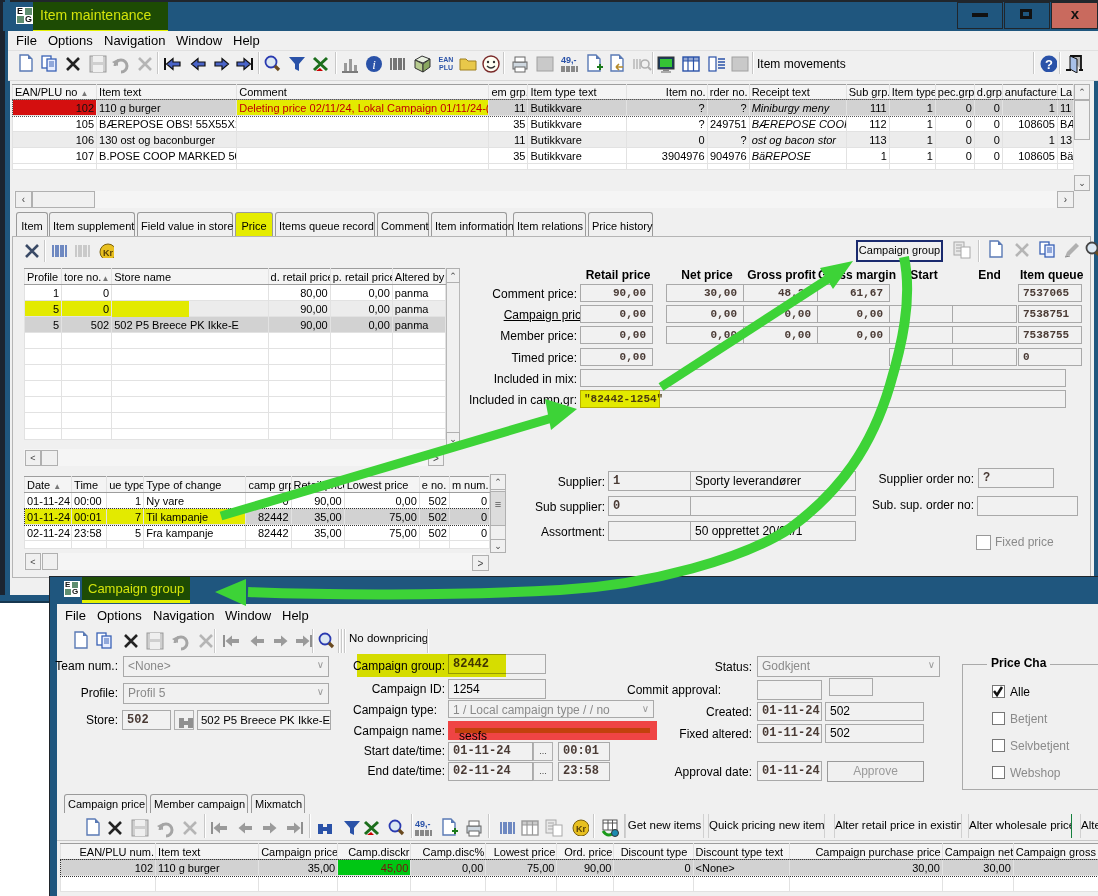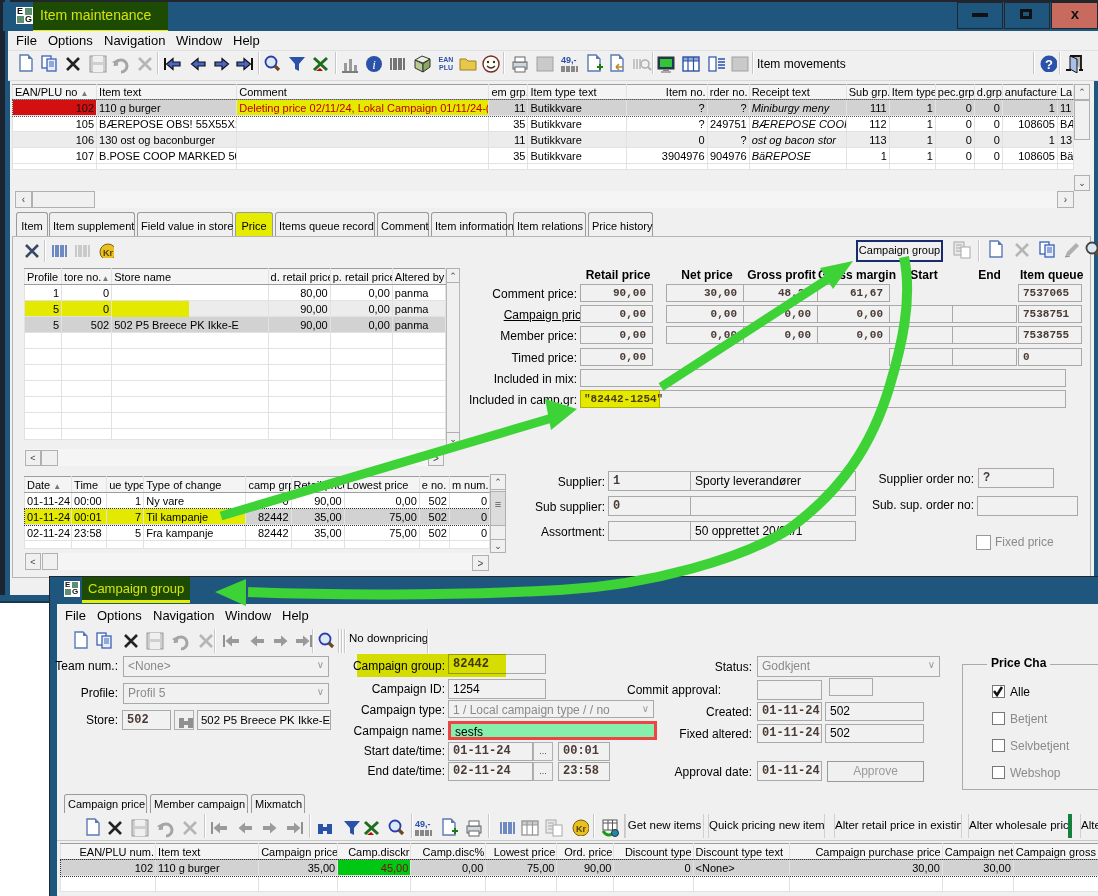--- a/index.html
+++ b/index.html
@@ -3,21 +3,21 @@
 <meta charset="utf-8">
 <style>
   html,body{margin:0;padding:0;}
   body{width:1098px;height:896px;overflow:hidden;position:relative;background:#ffffff;
        font-family:"Liberation Sans",sans-serif;font-size:12px;color:#000;}
   .abs{position:absolute;}
   .mono{font-family:"Liberation Mono",monospace;color:#4a3b35;font-weight:bold;}
   
   .titlebar{background:#1f567e;}
   .fld{background:#f1f1f1;border:1px solid #a9a9a9;box-sizing:border-box;white-space:nowrap;overflow:hidden;}
-  .fldw{background:#86efac;border:3px solid #ef4444;box-sizing:border-box;}
+  .fldw{background:#c2410c;border:7px solid #ef4444;box-sizing:border-box;}
   .lbl{position:absolute;text-align:right;white-space:nowrap;}
   table.grid{border-collapse:collapse;table-layout:fixed;background:#fff;}
   table.grid td,table.grid th{border:1px solid #e2e2e2;padding:0 2px 0 2px;overflow:hidden;white-space:nowrap;
      font-weight:normal;font-size:11px;height:16px;box-sizing:border-box;}
   table.grid th{background:#f4f4f4;text-align:left;border-bottom:1px solid #9d9d9d;border-top:1px solid #9d9d9d;padding:0 1px 0 2px;font-size:11px;}
   .num{text-align:right;}
   .sel{background:#d2d2d2;}
   .zeb{background:#ececec;}
   .sb{background:#f0f0f0;border:1px solid #b8b8b8;box-sizing:border-box;color:#555;
       text-align:center;line-height:13px;font-size:10px;}
@@ -724,21 +724,21 @@
       </div>
       <div class="abs fld mono" style="left:73px;top:134px;width:49px;height:20px;padding-left:4px;line-height:18px;font-size:12px;">502</div>
       <div class="abs sbtn" style="left:125px;top:134px;width:20px;height:20px;">
         <svg class="abs" style="left:1px;top:1px;" width="18" height="18" viewBox="0 0 18 18">
           <path d="M3 6 h5 v10 h-5 z M12 6 h5 v10 h-5 z M8 9 h4 v4 h-4 z" fill="#909090"></path>
         </svg>
       </div>
       <div class="abs fld" style="left:148px;top:134px;width:134px;height:20px;line-height:18px;padding-left:3px;font-size:11.4px;">502 P5 Breece PK Ikke-E</div>
       <div class="lbl" style="left:296px;top:83px;width:100px;">Campaign group:</div>
       <div class="lbl" style="left:296px;top:106px;width:100px;">Campaign ID:</div>
-      <div class="lbl" style="left:296px;top:127px;width:100px;">Campaign type:</div>
+      <div class="lbl" style="left:296px;top:127px;width:100px;text-align:center;">Campaign type:</div>
       <div class="lbl" style="left:276px;top:148px;width:120px;">Campaign name:</div>
       <div class="lbl" style="left:286px;top:168px;width:110px;">Start date/time:</div>
       <div class="lbl" style="left:286px;top:188px;width:110px;">End date/time:</div>
       <div class="abs fld mono" style="left:399px;top:78px;width:98px;height:20px;padding-left:4px;line-height:18px;font-size:12px;">82442</div>
       <div class="abs fld " style="left:399px;top:103px;width:98px;height:20px;padding-left:4px;line-height:18px;font-size:12px;">1254</div>
       <div class="abs fld" style="left:399px;top:124px;width:206px;height:18px;">
         <div class="abs" style="left:4px;top:2px;color:#8a8a8a;">1 / Local campaign type /  / no</div>
         <div class="abs" style="right:4px;top:2px;color:#9a9a9a;font-size:10px;">∨</div>
       </div>
       <div class="abs fldw" style="left:399px;top:145px;width:209px;height:19px;line-height:17px;padding-left:4px;">sesfs</div>
@@ -878,21 +878,21 @@
       <svg class="abs" style="left:544px;top:5px;" width="20" height="20" viewBox="0 0 20 20">
         <rect x="2" y="2" width="14" height="10" fill="#fff" stroke="#555"></rect>
         <path d="M2 5 h14 M7 2 v10 M11.5 2 v10" stroke="#555"></path>
         <path d="M2 13 q4 6 9 3" stroke="#1a9a1a" stroke-width="3" fill="none"></path>
         <circle cx="14" cy="15" r="3.5" fill="#1a8ab0" stroke="#333"></circle>
       </svg>
       <div class="abs" style="left:567px;top:1px;width:1px;height:24px;background:#c8c8c8;border-right:1px solid #fff;"></div>
       <div class="abs btnt" style="left:568px;top:1px;width:79px;height:24px;line-height:23px;border:none;border-left:1px solid #d0d0d0;border-right:1px solid #d0d0d0;font-size:11.5px;overflow:hidden;white-space:nowrap;">Get new items</div>
       <div class="abs btnt" style="left:651px;top:1px;width:117px;height:24px;line-height:23px;border:none;border-left:1px solid #d0d0d0;border-right:1px solid #d0d0d0;font-size:11.5px;overflow:hidden;white-space:nowrap;">Quick pricing new items</div>
       <div class="abs btnt" style="left:777px;top:1px;width:128px;height:24px;line-height:23px;border:none;border-left:1px solid #d0d0d0;border-right:1px solid #d0d0d0;font-size:11.5px;overflow:hidden;white-space:nowrap;">Alter retail price in existing</div>
-      <div class="abs btnt" style="left:911px;top:1px;width:104px;height:24px;line-height:23px;border:none;border-left:1px solid #d0d0d0;border-right:4px solid #15803d;font-size:11.5px;overflow:hidden;white-space:nowrap;">Alter wholesale price</div>
+      <div class="abs btnt" style="left:911px;top:1px;width:104px;height:24px;line-height:23px;border:none;border-left:1px solid #d0d0d0;border-right:1px solid #15803d;font-size:11.5px;overflow:hidden;white-space:nowrap;">Alter wholesale price</div>
       <div class="abs btnt" style="left:1023px;top:1px;width:70px;height:24px;line-height:23px;border:none;border-left:1px solid #d0d0d0;border-right:1px solid #d0d0d0;font-size:11.5px;overflow:hidden;white-space:nowrap;">Alter wholesale</div>
     </div>
 
   <table class="grid abs" style="left:11px;top:267px;width:1044px;">
       <colgroup>
         <col style="width:95px;">
         <col style="width:103px;">
         <col style="width:79px;">
         <col style="width:73px;">
         <col style="width:75px;">
@@ -906,21 +906,21 @@
       </colgroup>
       <tbody>
         <tr style="height:16px;">
           <th style="text-align:right;">EAN/PLU num.</th>
           <th style="text-align:left;">Item text</th>
           <th style="text-align:right;">Campaign price</th>
           <th style="text-align:right;">Camp.disckr</th>
           <th style="text-align:right;">Camp.disc%</th>
           <th style="text-align:right;">Lowest price</th>
           <th style="text-align:right;">Ord. price</th>
-          <th style="text-align:right;">Discount type</th>
+          <th style="text-align:center;">Discount type</th>
           <th style="text-align:left;">Discount type text</th>
           <th style="text-align:right;">Campaign purchase price</th>
           <th style="text-align:right;">Campaign net</th>
           <th style="text-align:left;">Campaign gross</th>
         </tr>
         <tr class="sel" style="outline:1px dotted #333;">
           <td class="num" style="">102</td>
           <td class="" style="">110 g burger</td>
           <td class="num" style="">35,00</td>
           <td class="num" style="background:#00c614;color:#7a1010;">45,00</td>

